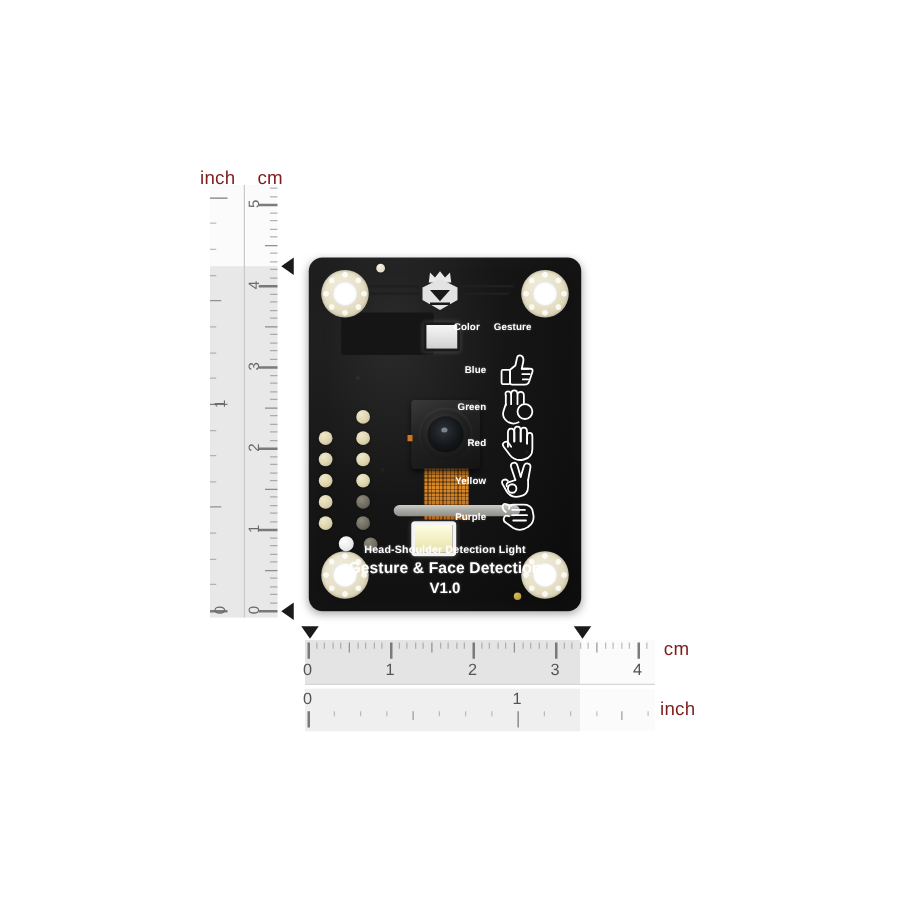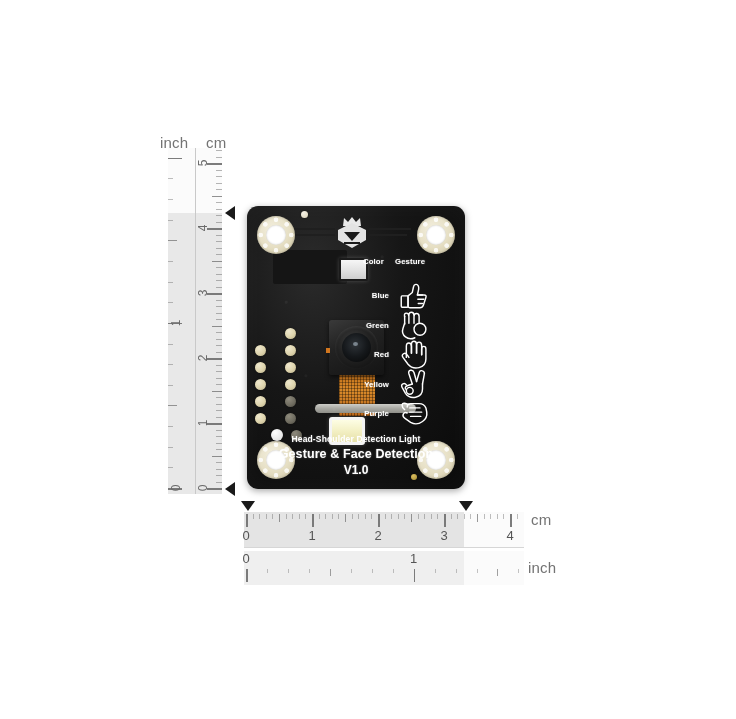--- a/index.html
+++ b/index.html
@@ -4,21 +4,21 @@
 <style>
   html,body{margin:0;padding:0;}
   body{
     width:736px;height:719px;background:#ffffff;
     font-family:"Liberation Sans", sans-serif;
     position:relative;overflow:hidden;
   }
   .stage{position:absolute;left:0;top:0;width:736px;height:719px;}
 
   
-  .rlabel{position:absolute;color:#737373;font-size:15px;letter-spacing:.2px;}
+  .rlabel{position:absolute;color:#7f1d1d;font-size:15px;letter-spacing:.2px;}
 
   
   #vruler{position:absolute;left:168px;top:148px;width:54px;height:346px;}
   .vband-in{position:absolute;left:0;top:0;width:27px;height:346px;background:#fbfbfb;}
   .vband-cm{position:absolute;left:27px;top:0;width:27px;height:346px;background:#fbfbfb;}
   .vhl{position:absolute;left:0;top:65px;width:54px;height:281px;background:#e8e8e8;}
   .vsep{position:absolute;left:27px;top:0;width:1px;height:346px;background:#c9c9c9;}
   .vtick{position:absolute;background:#6e6e6e;}
   .vtick.cm{right:0;}
   .vtick.in{left:0;}

